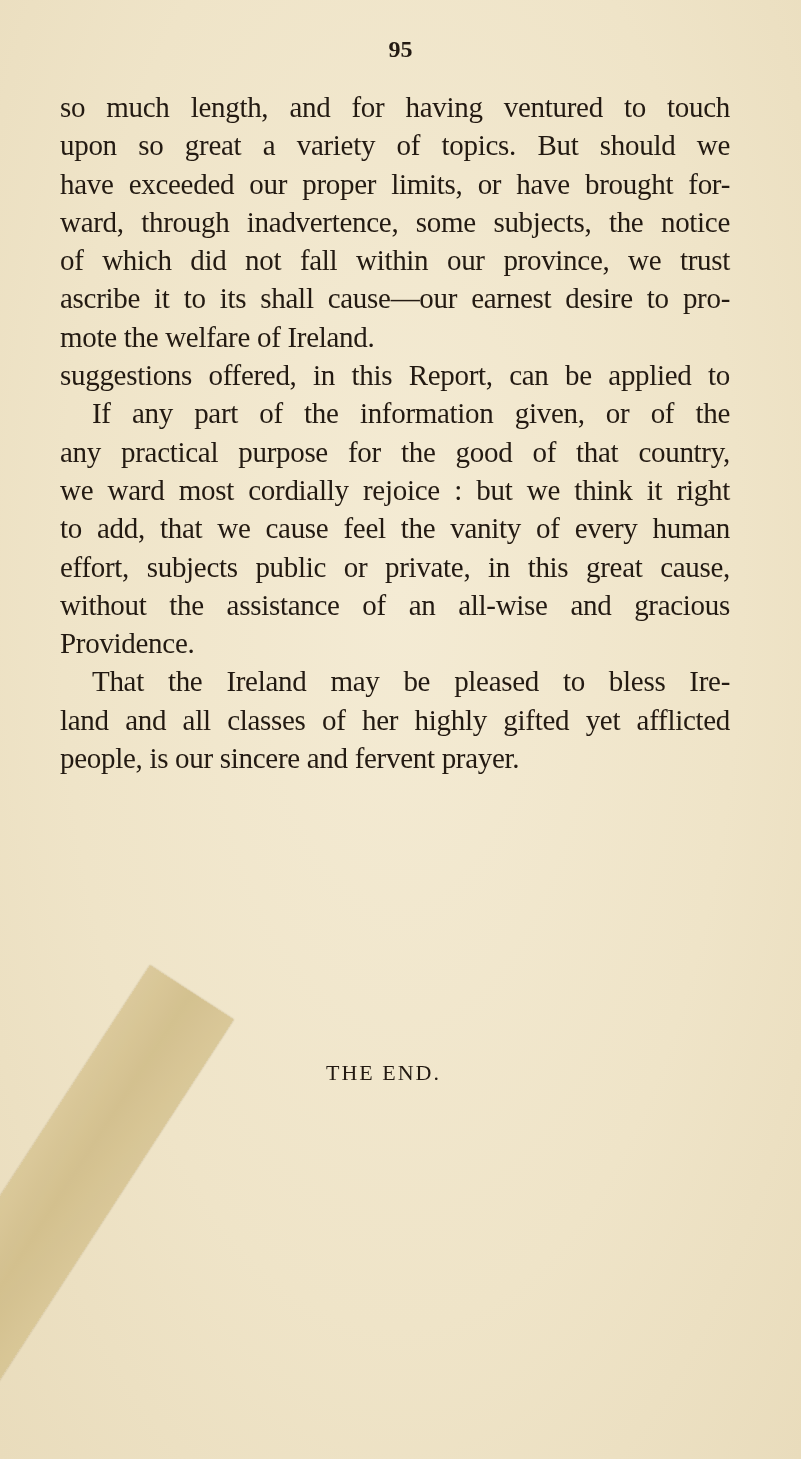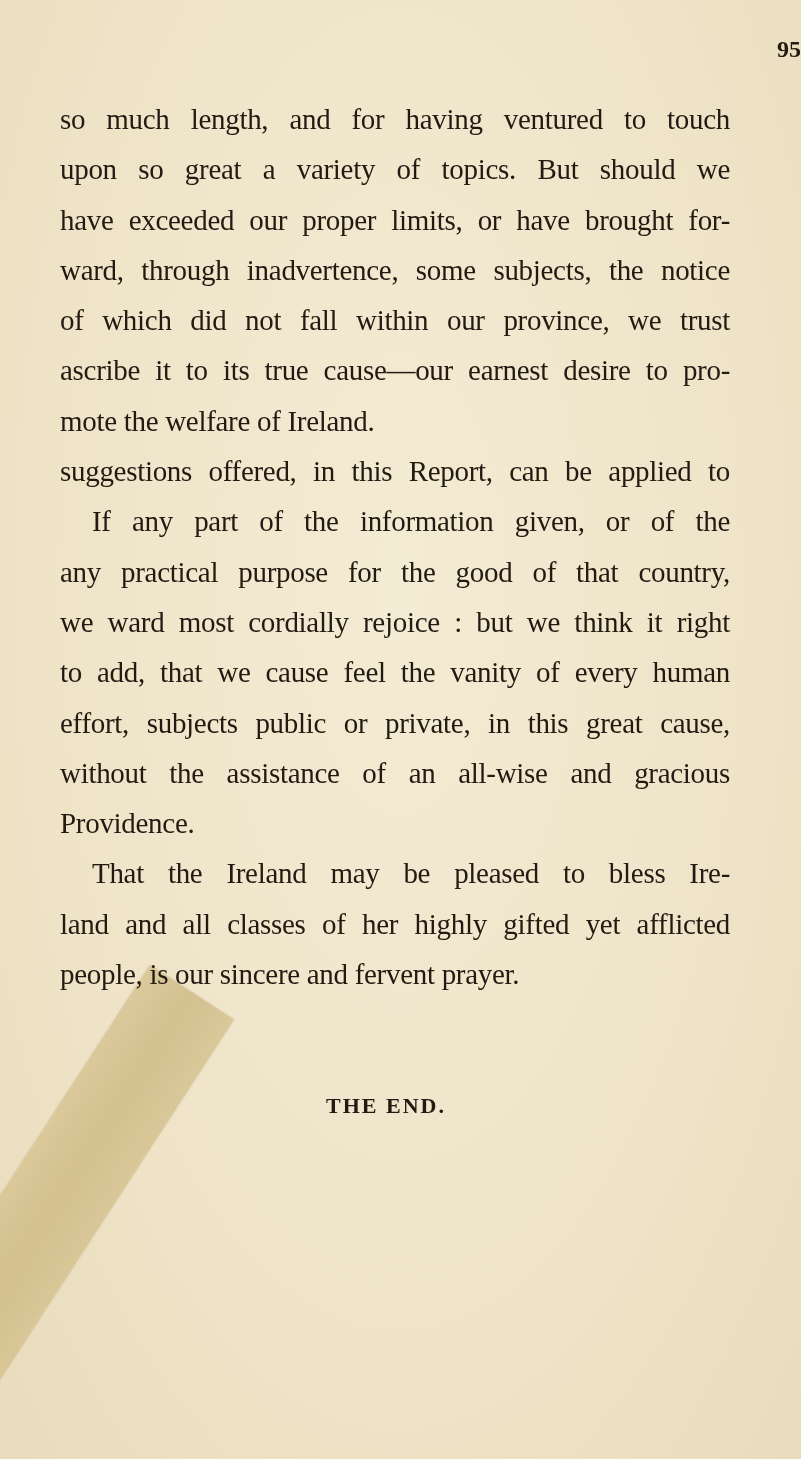--- a/index.html
+++ b/index.html
@@ -20,52 +20,52 @@
     left: 150px; top: 965px;
     width: 100px; height: 620px;
     background: linear-gradient(90deg, #d8c594 0%, #cfbb86 50%, #d6c391 100%);
     opacity: 0.85;
     transform: rotate(33deg);
     transform-origin: top left;
     box-shadow: 0 0 2px rgba(120,95,50,0.4);
   }
   .page-number {
     position: absolute; left: 0; right: 0; top: 36px;
-    text-align: right; font-size: 24px; font-weight: bold;
+    text-align: center; font-size: 24px; font-weight: bold;
   }
   .text-block {
     position: absolute; left: 60px; width: 670px; top: 88px;
     font-size: 29px; line-height: 38.3px;
     letter-spacing: -0.3px;
   }
-  .line { display: block; white-space: nowrap; text-align: justify; text-align-last: justify; margin-top: 12px; }
+  .line { display: block; white-space: nowrap; text-align: justify; text-align-last: justify; }
   .line.last { text-align-last: left; }
   .indent { padding-left: 32px; }
   .the-end {
-    position: absolute; left: 326px; top: 1093px;
-    font-size: 22px; font-weight: bold; letter-spacing: 2px;
+    position: absolute; left: 326px; top: 1060px;
+    font-size: 22px; font-weight: normal; letter-spacing: 2px;
     font-family: "Liberation Serif", serif;
   }
 </style>
 </head>
 <body>
 
 <div class="page">
   <div class="tape"></div>
 
   <div class="page-number">95</div>
 
   <div class="text-block">
     <div>
       <span class="line">so much length, and for having ventured to touch</span>
       <span class="line">upon so great a variety of topics. But should we</span>
       <span class="line">have exceeded our proper limits, or have brought for-</span>
       <span class="line">ward, through inadvertence, some subjects, the notice</span>
       <span class="line">of which did not fall within our province, we trust</span>
-      <span class="line">ascribe it to its true cause—our earnest desire to pro-</span>
+      <span class="line">ascribe it to its shall cause—our earnest desire to pro-</span>
       <span class="line last">mote the welfare of Ireland.</span>
     </div>
     <div>
       <span class="line">suggestions offered, in this Report, can be applied to</span>
       <span class="line indent">If any part of the information given, or of the</span>
       <span class="line">any practical purpose for the good of that country,</span>
       <span class="line">we ward most cordially rejoice : but we think it right</span>
       <span class="line">to add, that we cause feel the vanity of every human</span>
       <span class="line">effort, subjects public or private, in this great cause,</span>
       <span class="line">without the assistance of an all-wise and gracious</span>

